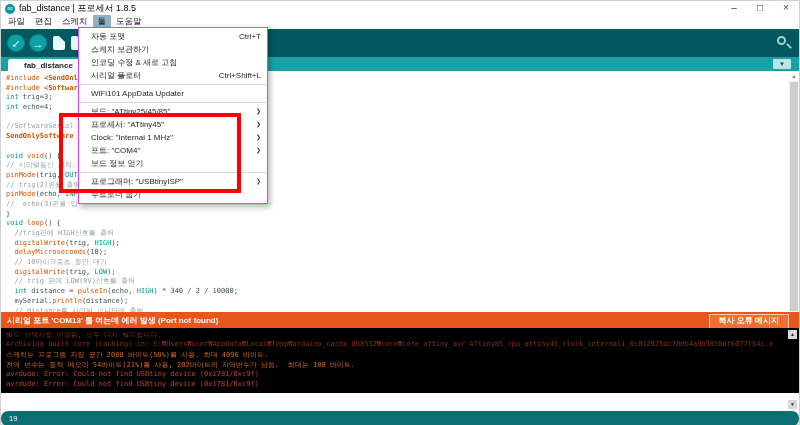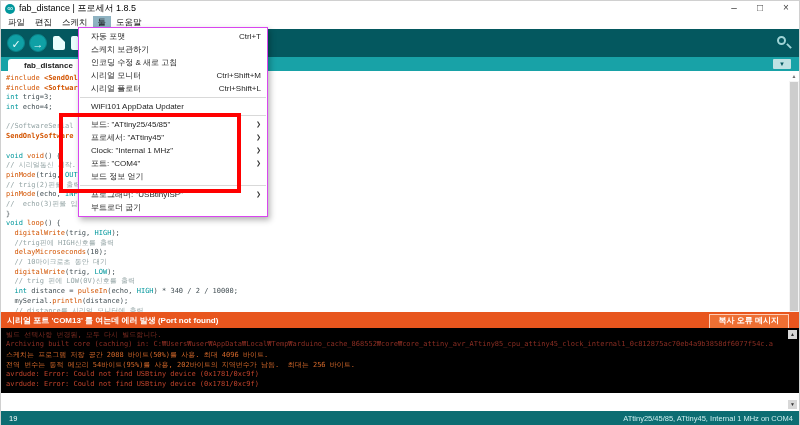--- a/index.html
+++ b/index.html
@@ -10,21 +10,21 @@
   
   .titlebar { position:absolute; top:0; left:0; right:0; height:15px; background:#fff;
               display:flex; align-items:center; padding-left:4px; font-size:9px; color:#000; }
   .app-icon { width:10px; height:10px; border-radius:50%; background:#00979c; color:#fff;
               font-size:8px; line-height:10px; text-align:center; margin-right:4px; }
   .win-controls { margin-left:auto; display:flex; height:15px; }
   .win-btn { width:26px; text-align:center; color:#444; font-size:10px; line-height:14px; }
 
   
   .menubar { position:absolute; top:15px; left:0; right:0; height:13px; background:#fff;
-             display:flex; align-items:center; font-size:8.5px; color:#111; padding-left:2px; }
+             display:flex; align-items:flex-end; font-size:8.5px; color:#111; padding-left:2px; }
   .menu-item { padding:1px 5px; }
   .menu-item.active { background:#8fb3c2; }
 
   
   .toolbar { position:absolute; top:28px; left:0; right:0; height:28px; background:#04585f; }
   .tb-circle { position:absolute; top:5px; width:18px; height:18px; border-radius:50%;
                background:#0fa0a5; color:#eafdfd; text-align:center; line-height:18px;
                font-size:11px; border:1px solid #0b8389; }
   .tb-doc { position:absolute; top:7px; width:12px; height:14px; background:#eafdfd;
             border-radius:2px; }
@@ -70,21 +70,21 @@
   .console { position:absolute; top:327px; left:0; right:0; height:65px; background:#000;
              padding:2px 12px 0 5px; overflow:hidden; }
   .con-line { height:10px; line-height:10px; white-space:pre;
               font:7px "DejaVu Sans Mono","DejaVu Sans",monospace; }
   .con-sb-btn { position:absolute; right:2px; width:9px; height:9px; background:#d8d8d8;
                 color:#333; font-size:5px; text-align:center; line-height:9px; }
 
   
   .status-bottom { position:absolute; top:410px; left:0; right:0; height:15px; background:#0c6d72;
                    display:flex; align-items:center; font-size:7.5px; color:#fff;
-                   padding:0 6px 0 8px; }
+                   padding:0 6px 0 8px;border-radius:7px; }
   .status-right { margin-left:auto; color:#cdeeee; }
 
   
   .menu-popup { position:absolute; left:77px; top:26px; width:190px; background:#fff;
                 border:1px solid #d946ef; box-shadow:2px 3px 6px rgba(0,0,0,.3);
                 padding:2px 0; font-size:8px; color:#1e1e1e; z-index:5; }
   .mi { height:13px; line-height:13px; display:flex; padding:0 6px 0 12px; }
   .mi .lbl { flex:1; white-space:nowrap; }
   .mi .sc { white-space:nowrap; }
   .mi .arr { width:9px; text-align:right; color:#333; font-size:6px; }
@@ -144,22 +144,22 @@
         <div class="cl"><span class="tk-clsb">SendOnlySoftware</span></div>
         <div class="cl"></div>
         <div class="cl"><span class="tk-kw">void</span><span class="tk-pl"> </span><span class="tk-fn">void</span><span class="tk-pl">() {</span></div>
         <div class="cl"><span class="tk-cm">// 시리얼통신 시작.</span></div>
         <div class="cl"><span class="tk-fn">pinMode</span><span class="tk-pl">(trig, </span><span class="tk-kw">OUTP</span></div>
         <div class="cl"><span class="tk-cm">// trig(2)핀을 출력</span></div>
         <div class="cl"><span class="tk-fn">pinMode</span><span class="tk-pl">(echo, </span><span class="tk-kw">INPU</span></div>
         <div class="cl"><span class="tk-cm">//  echo(3)핀을 입</span></div>
         <div class="cl"><span class="tk-pl">}</span></div>
         <div class="cl"><span class="tk-kw">void</span><span class="tk-pl"> </span><span class="tk-fn">loop</span><span class="tk-pl">() {</span></div>
+        <div class="cl"><span class="tk-cm">  //trig핀에 HIGH신호를 출력</span></div>
         <div class="cl"><span class="tk-pl">  </span><span class="tk-fn">digitalWrite</span><span class="tk-pl">(trig, </span><span class="tk-kw">HIGH</span><span class="tk-pl">);</span></div>
-        <div class="cl"><span class="tk-cm">  //trig핀에 HIGH신호를 출력</span></div>
         <div class="cl"><span class="tk-pl">  </span><span class="tk-fn">delayMicroseconds</span><span class="tk-pl">(10);</span></div>
         <div class="cl"><span class="tk-cm">  // 10마이크로초 동안 대기</span></div>
         <div class="cl"><span class="tk-pl">  </span><span class="tk-fn">digitalWrite</span><span class="tk-pl">(trig, </span><span class="tk-kw">LOW</span><span class="tk-pl">);</span></div>
         <div class="cl"><span class="tk-cm">  // trig 핀에 LOW(0V)신호를 출력</span></div>
         <div class="cl"><span class="tk-pl">  </span><span class="tk-kw">int</span><span class="tk-pl"> distance = </span><span class="tk-fn">pulseIn</span><span class="tk-pl">(echo, </span><span class="tk-kw">HIGH</span><span class="tk-pl">) * 340 / 2 / 10000;</span></div>
         <div class="cl"><span class="tk-pl">  mySerial.</span><span class="tk-fn">println</span><span class="tk-pl">(distance);</span></div>
         <div class="cl"><span class="tk-cm">  // distance를 시리얼 모니터에 출력</span></div>
       </div>
     <div class="ed-sb">
       <div class="up">▲</div>
@@ -170,51 +170,46 @@
   <div class="err-bar">
     <span>시리얼 포트 'COM13' 를 여는데 에러 발생 (Port not found)</span>
     <span class="copy-btn">복사 오류 메시지</span>
   </div>
 
   <div class="console">
     <div>
         <div class="con-line" style="color: rgb(122, 43, 32);">빌드 선택사항 변경됨, 모두 다시 빌드합니다.</div>
         <div class="con-line" style="color: rgb(140, 46, 35);">Archiving built core (caching) in: C:₩Users₩user₩AppData₩Local₩Temp₩arduino_cache_868552₩core₩core_attiny_avr_ATtiny85_cpu_attiny45_clock_internal1_0c812875ac70eb4a9b3858df6077f54c.a</div>
         <div class="con-line" style="color: rgb(212, 104, 42);">스케치는 프로그램 저장 공간 2088 바이트(50%)를 사용. 최대 4096 바이트.</div>
-        <div class="con-line" style="color: rgb(212, 104, 42);">전역 변수는 동적 메모리 54바이트(95%)를 사용, 202바이트의 지역변수가 남음.  최대는 256 바이트.</div>
+        <div class="con-line" style="color: rgb(212, 104, 42);">전역 변수는 동적 메모리 54바이트(21%)를 사용, 202바이트의 지역변수가 남음.  최대는 180 바이트.</div>
         <div class="con-line" style="color: rgb(192, 67, 43);">avrdude: Error: Could not find USBtiny device (0x1781/0xc9f)</div>
         <div class="con-line" style="color: rgb(192, 67, 43);">avrdude: Error: Could not find USBtiny device (0x1781/0xc9f)</div>
         <div class="con-line" style="color: rgb(0, 0, 0);"></div>
         <div class="con-line" style="color: rgb(212, 104, 42);">시리얼 포트  'COM13' 를 여는데 에러 발생 (Port not found)</div>
       </div>
   </div>
   <span class="con-sb-btn" style="top:329px">▲</span>
   <span class="con-sb-btn" style="top:399px">▼</span>
 
   <div class="status-bottom">
     <span>19</span>
-    <span class="status-right">ATtiny25/45/85, ATtiny45, Internal 1 MHz on COM4</span>
   </div>
 
   <div class="menu-popup">
       <div class="mi">
         <span class="lbl">자동 포맷</span>
         <span class="sc">Ctrl+T</span>
       </div>
       <div class="mi">
         <span class="lbl">스케치 보관하기</span>
       </div>
       <div class="mi">
         <span class="lbl">인코딩 수정 &amp; 새로 고침</span>
       </div>
       <div class="mi">
-        <span class="lbl">시리얼 모니터</span>
-        <span class="sc">Ctrl+Shift+M</span>
-      </div>
-      <div class="mi">
         <span class="lbl">시리얼 플로터</span>
         <span class="sc">Ctrl+Shift+L</span>
       </div>
       <div class="sep"></div>
       <div class="mi">
         <span class="lbl">WiFi101 AppData Updater</span>
       </div>
       <div class="sep"></div>
       <div class="mi">
         <span class="lbl">보드: "ATtiny25/45/85"</span>

